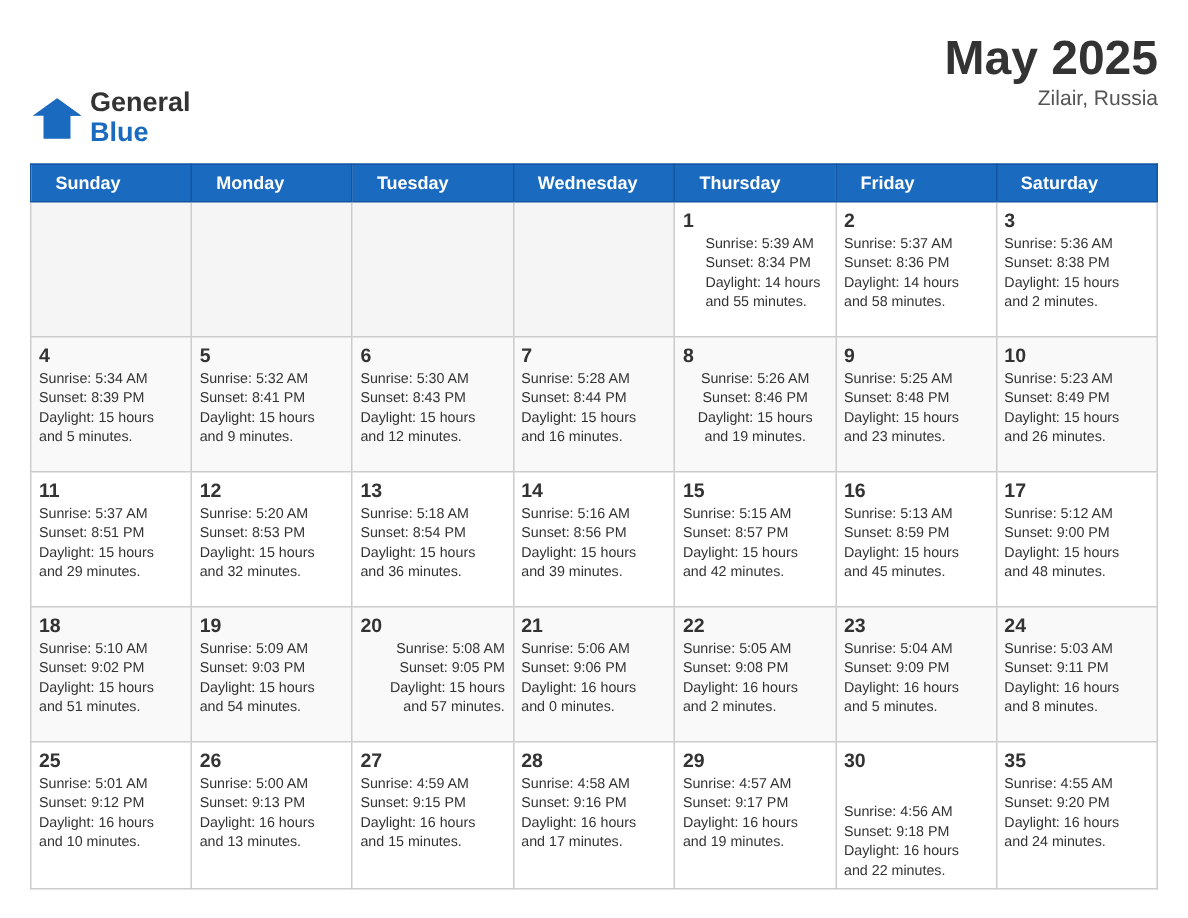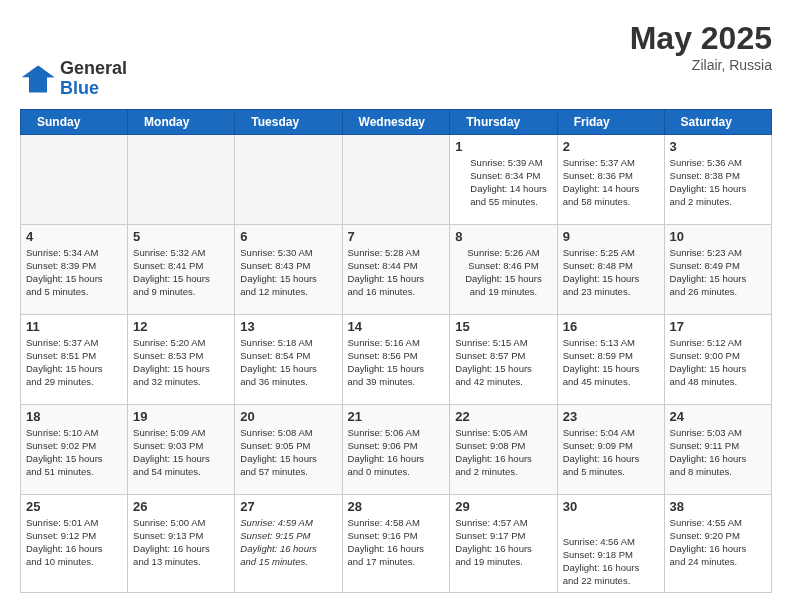--- a/index.html
+++ b/index.html
@@ -265,21 +265,21 @@
         </td>
         <td>
           <span class="day-num">19</span>
           <div class="day-info" style="white-space: pre-line;">Sunrise: 5:09 AM
 Sunset: 9:03 PM
 Daylight: 15 hours
 and 54 minutes.</div>
         </td>
         <td>
           <span class="day-num">20</span>
-          <div class="day-info" style="white-space: pre-line;">Sunrise: 5:08 AM
+          <div class="day-info" style="white-space: pre-line; text-align: right;">Sunrise: 5:08 AM
 Sunset: 9:05 PM
 Daylight: 15 hours
 and 57 minutes.</div>
         </td>
         <td>
           <span class="day-num">21</span>
           <div class="day-info" style="white-space: pre-line;">Sunrise: 5:06 AM
 Sunset: 9:06 PM
 Daylight: 16 hours
 and 0 minutes.</div>
@@ -316,21 +316,21 @@
         </td>
         <td>
           <span class="day-num">26</span>
           <div class="day-info" style="white-space: pre-line;">Sunrise: 5:00 AM
 Sunset: 9:13 PM
 Daylight: 16 hours
 and 13 minutes.</div>
         </td>
         <td>
           <span class="day-num">27</span>
-          <div class="day-info" style="white-space: pre-line; font-style: italic;">Sunrise: 4:59 AM
+          <div class="day-info" style="white-space: pre-line;">Sunrise: 4:59 AM
 Sunset: 9:15 PM
 Daylight: 16 hours
 and 15 minutes.</div>
         </td>
         <td>
           <span class="day-num">28</span>
           <div class="day-info" style="white-space: pre-line;">Sunrise: 4:58 AM
 Sunset: 9:16 PM
 Daylight: 16 hours
 and 17 minutes.</div>
@@ -343,21 +343,21 @@
 and 19 minutes.</div>
         </td>
         <td>
           <span class="day-num">30</span>
           <div class="day-info" style="white-space: pre-line; margin-top: 21px;">Sunrise: 4:56 AM
 Sunset: 9:18 PM
 Daylight: 16 hours
 and 22 minutes.</div>
         </td>
         <td>
-          <span class="day-num">38</span>
+          <span class="day-num">35</span>
           <div class="day-info" style="white-space: pre-line;">Sunrise: 4:55 AM
 Sunset: 9:20 PM
 Daylight: 16 hours
 and 24 minutes.</div>
         </td>
       </tr>
     </tbody>
 </table>
 
 </body></html>

